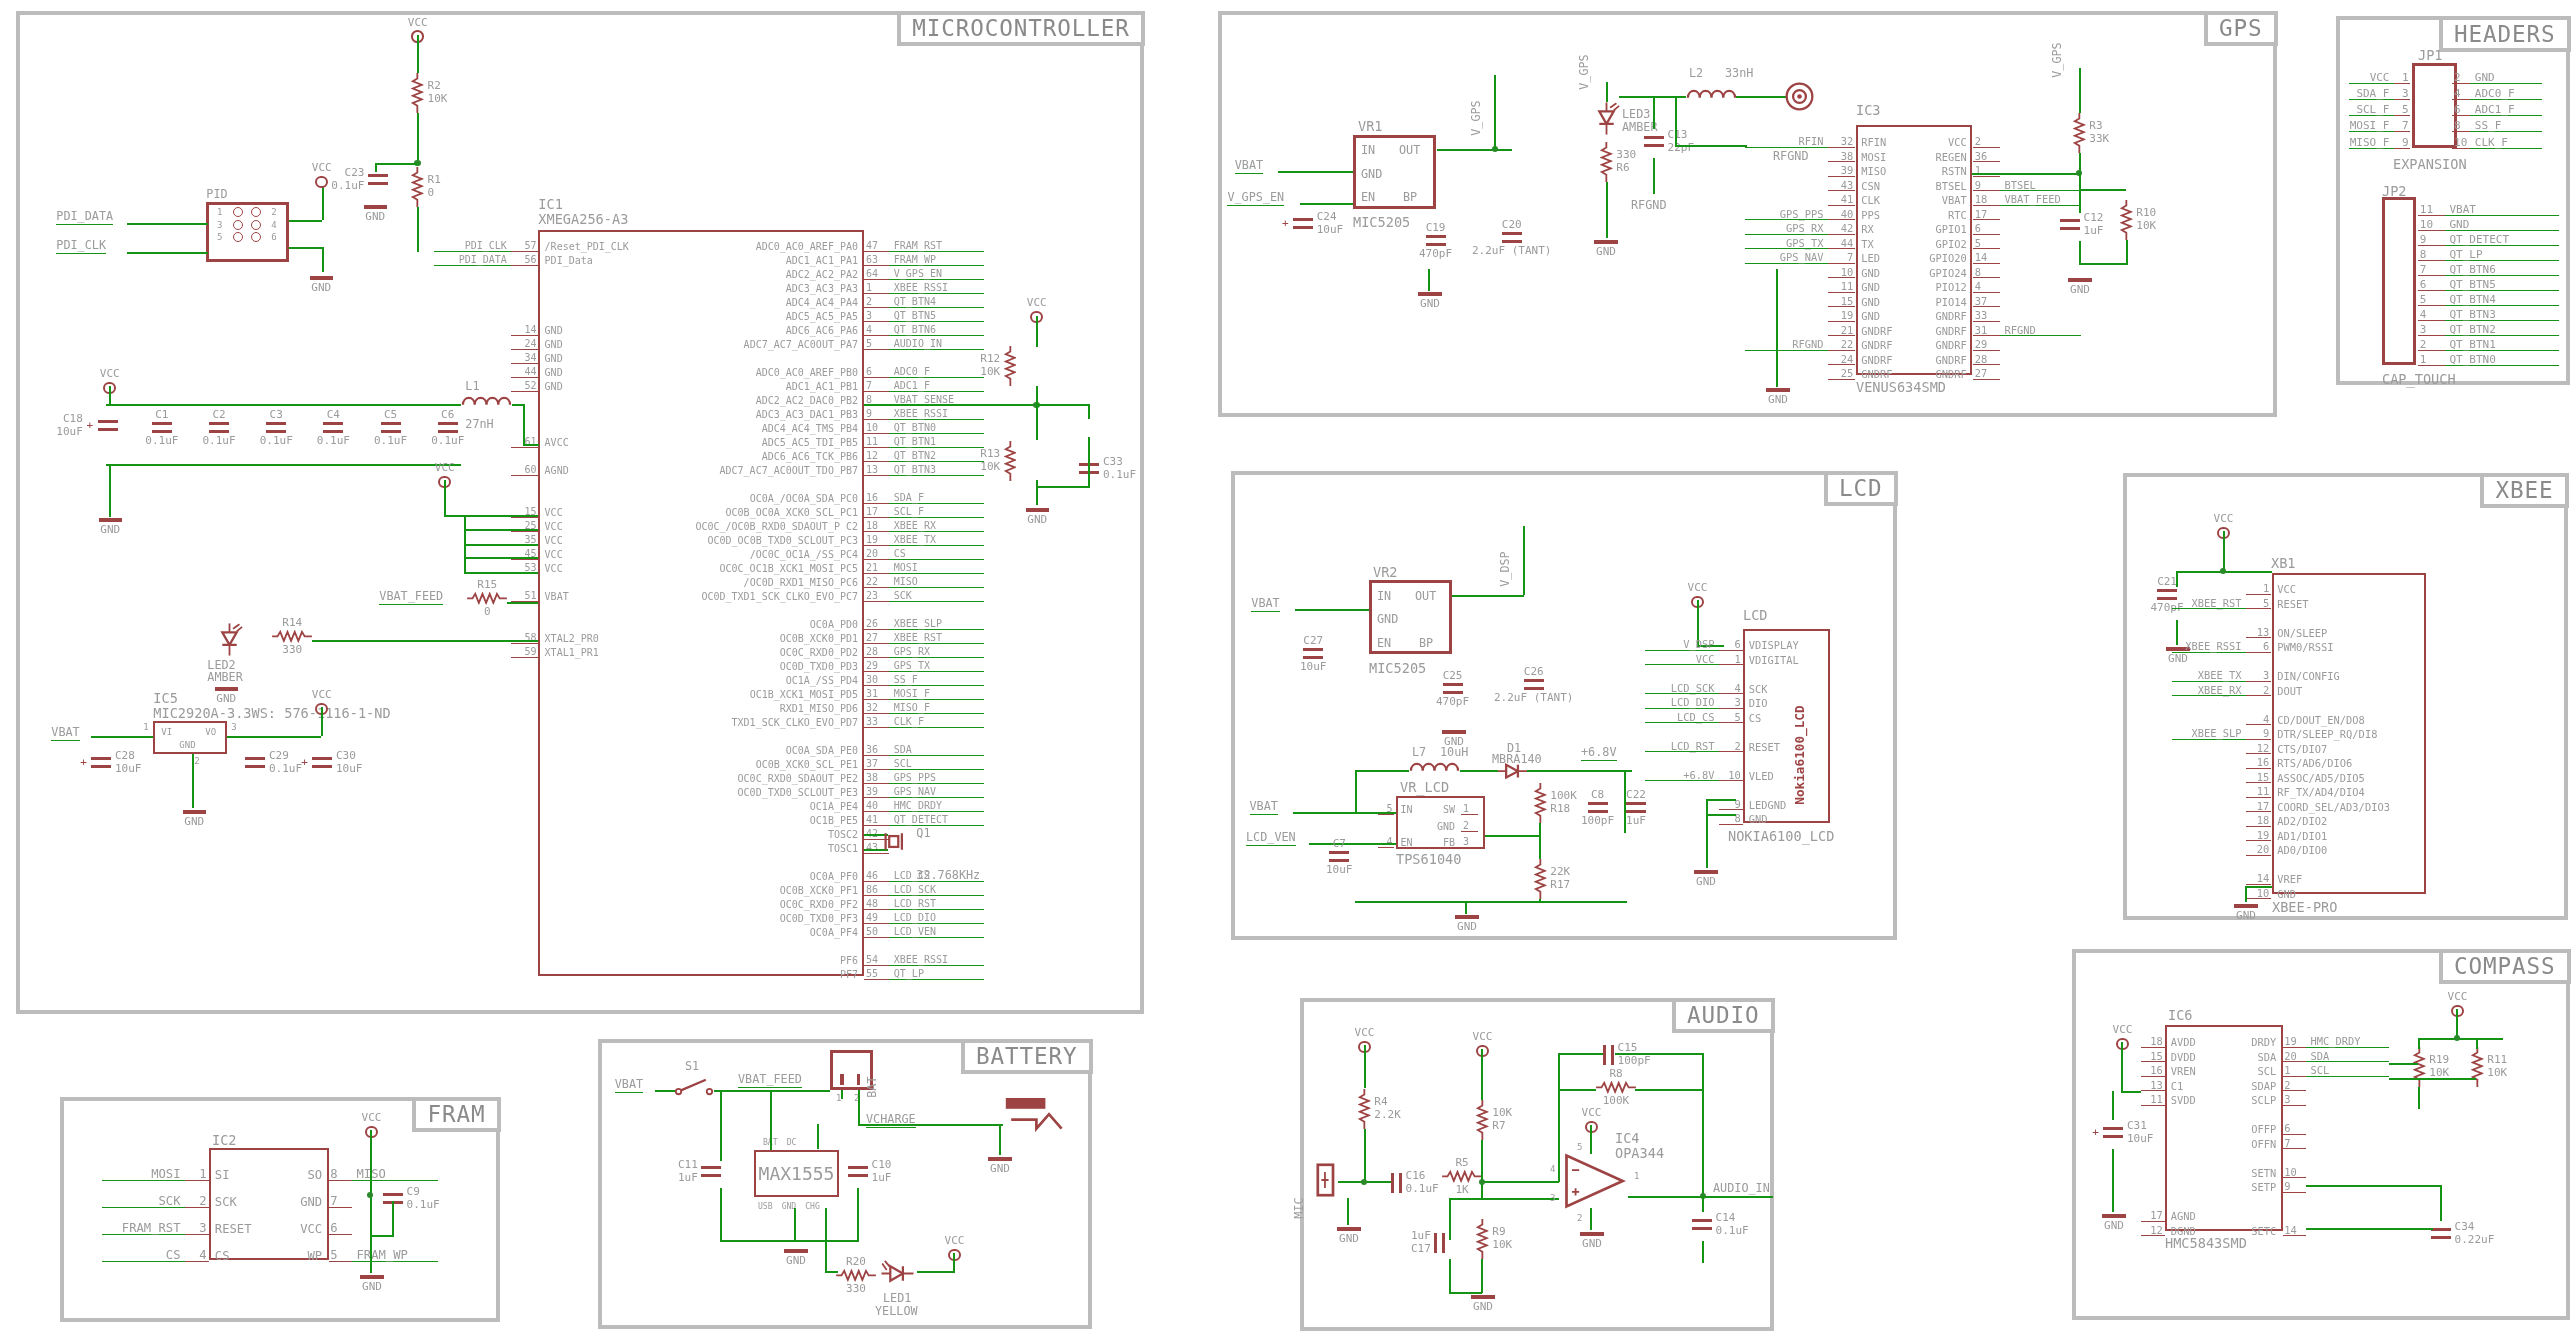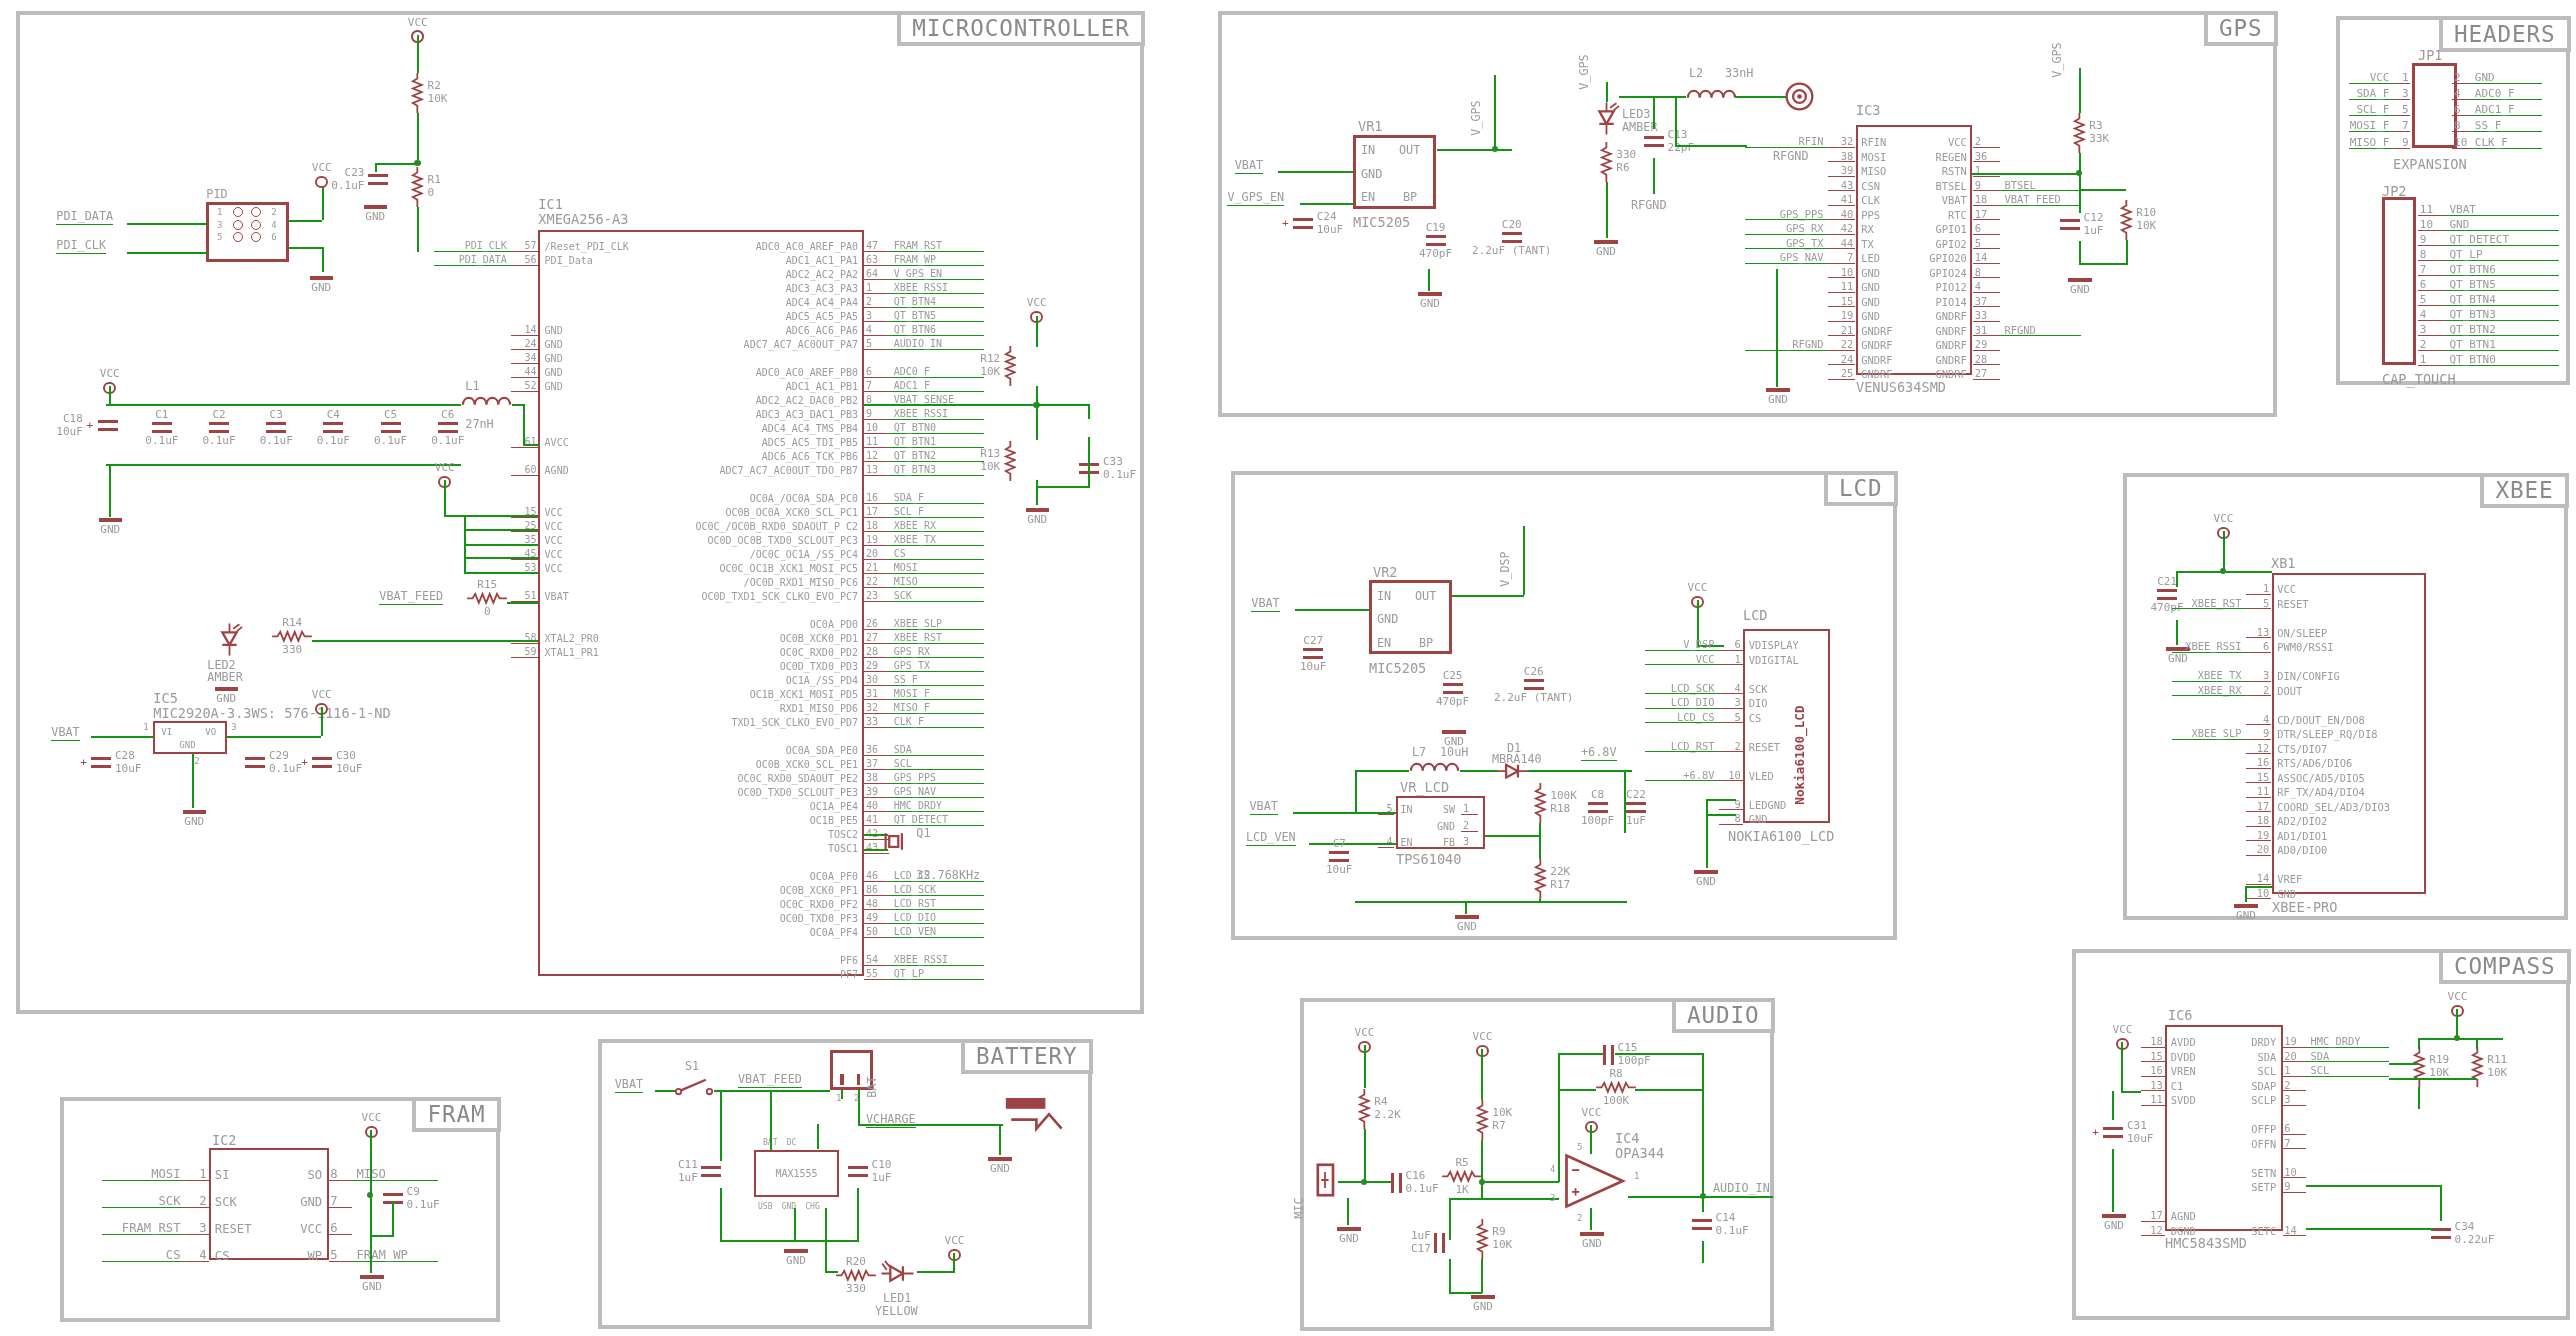--- a/index.html
+++ b/index.html
@@ -46,21 +46,21 @@
 .vcc{position:absolute;width:31px;text-align:center;color:var(--gry);font-size:11px;line-height:1;}
 .vcc i{display:block;width:12.7px;height:12.7px;border:2.7px solid var(--red);border-radius:50%;margin:2.7px auto 0;}
 .gnd{position:absolute;width:36px;text-align:center;color:var(--gry);font-size:11px;line-height:1;}
 .gnd i{display:block;width:23.5px;height:3.6px;background:var(--red);margin:0 auto 2.7px;}
 .wh{position:absolute;height:1.8px;background:var(--grn);}
 .wv{position:absolute;width:1.8px;background:var(--grn);}
 .dot{position:absolute;width:6.3px;height:6.3px;border-radius:50%;background:#2a8a2a;}
 .sym{color:var(--red);flex:none;}
 .pinpad{width:10px;height:10px;border:1.8px solid var(--red);border-radius:50%;}
 .pidgrid{position:absolute;display:grid;grid-template-columns:12.7px 12.7px 12.7px 12.7px;gap:2.7px 5.4px;align-items:center;justify-items:center;color:var(--gry);font-size:9px;}
-.chgbody{position:absolute;border:2.7px solid var(--red);display:flex;align-items:center;justify-content:center;color:var(--gry);font-size:10px;}
+.chgbody{position:absolute;border:2.7px solid var(--red);display:flex;align-items:center;justify-content:center;color:var(--gry);font-size:18px;}
 .chgrow{position:absolute;display:flex;color:var(--gry);font-size:8.1px;gap:9px;}
 .batbox{position:absolute;border:3.6px solid var(--red);}
 .batbox i{position:absolute;bottom:1.8px;width:3.6px;height:11px;background:var(--red);}
 </style>
 </head>
 <body>
 
 <svg width="0" height="0" style="position:absolute" aria-hidden="true">
 <defs>
 <symbol id="res-v" viewBox="0 0 14 44">

